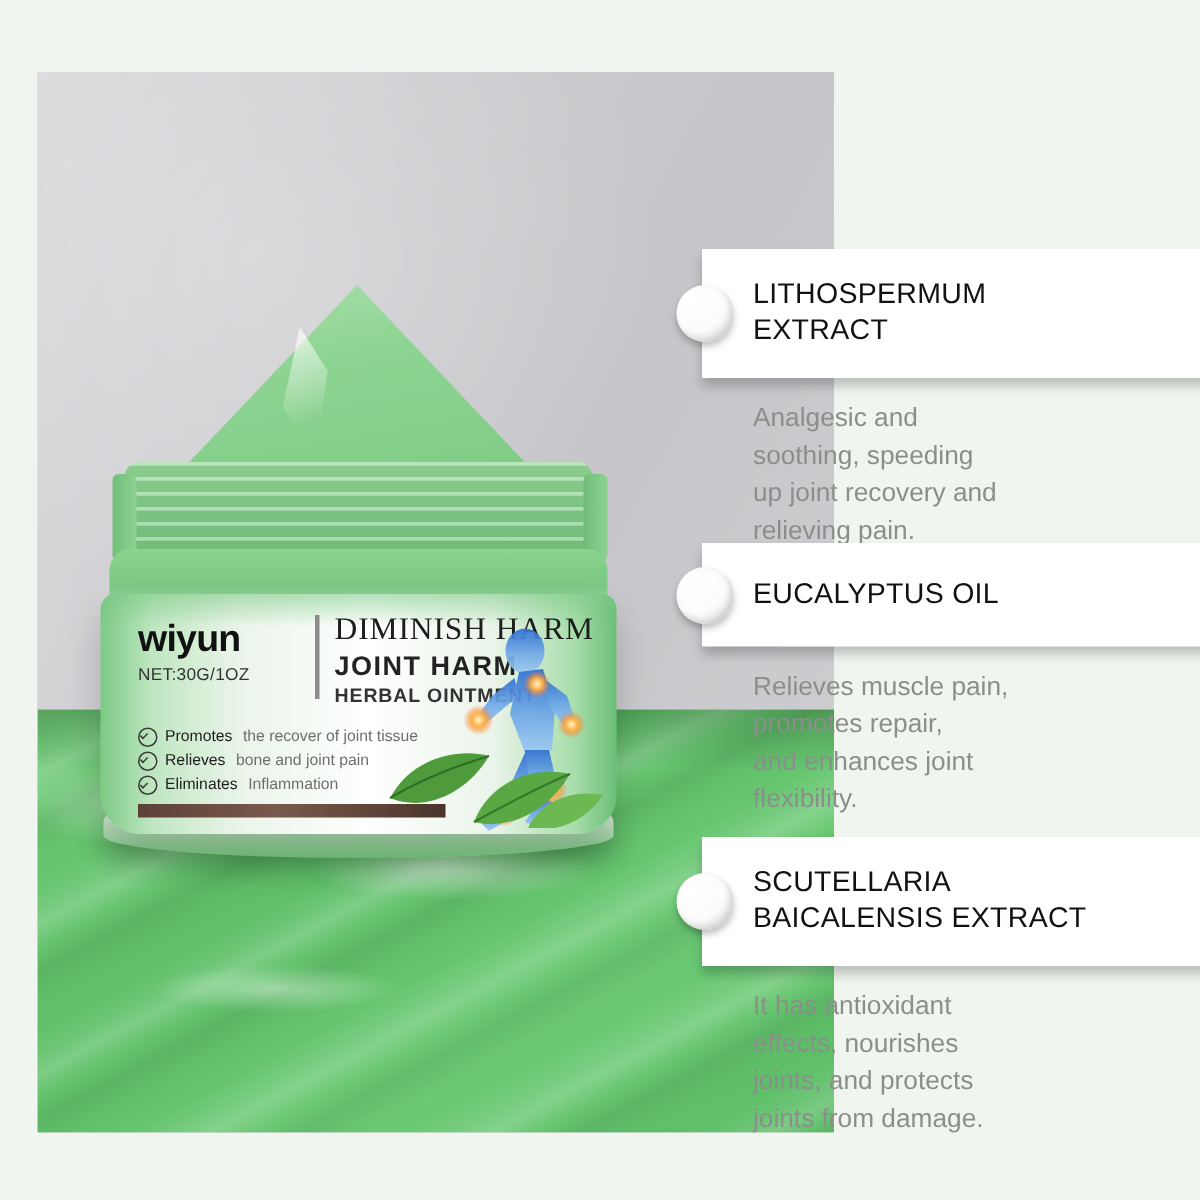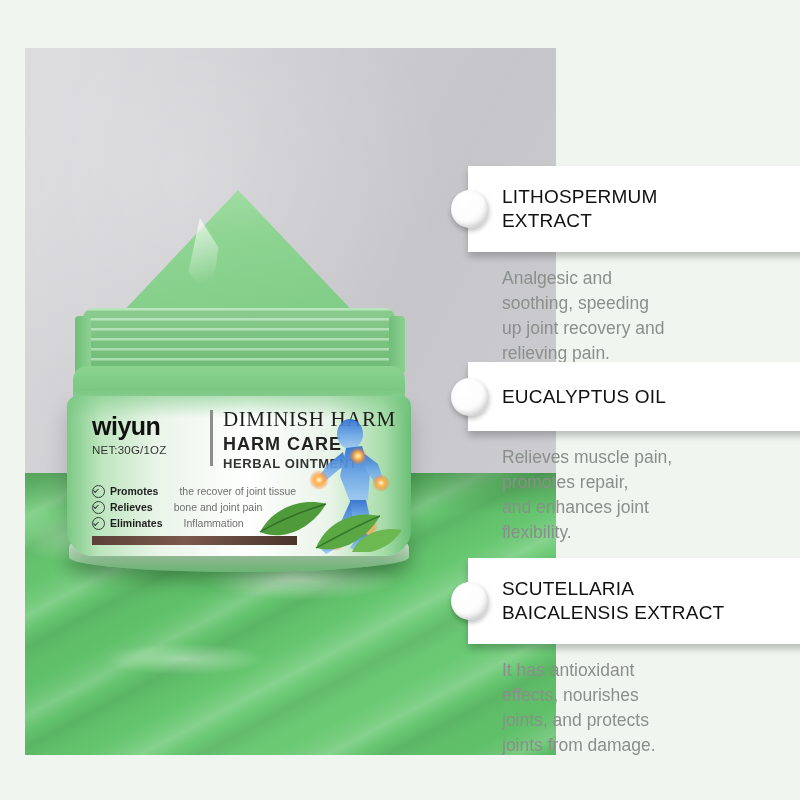--- a/index.html
+++ b/index.html
@@ -139,21 +139,21 @@
   .bul{display:flex;align-items:center;font-size:10.5px;margin-bottom:3px;line-height:1.25;}
   .bul-ic{
     width:11px;height:11px;border:1.3px solid #3a3a3a;border-radius:50%;
     margin-right:5px;flex:none;position:relative;
   }
   .bul-ic::after{
     content:"";position:absolute;left:2px;top:4.2px;width:4px;height:1.6px;
     border-left:1.4px solid #3a3a3a;border-bottom:1.4px solid #3a3a3a;
     transform:rotate(-45deg);transform-origin:left bottom;
   }
-  .bul b{font-weight:bold;color:#1e1e1e;margin-right:21px;}
+  .bul b{font-weight:normal;color:#1e1e1e;margin-right:7px;}
   .bul span{color:#6f6f6f;}
   .label-rule{
     margin-top:6px;width:205px;height:9px;
     background:linear-gradient(90deg,#5c4038,#7a5a4c 45%,#4a342c);
   }
 
   
   .runner{position:absolute;right:-4px;top:4px;width:126px;height:148px;}
   .leafgrp{position:absolute;right:4px;bottom:-4px;width:150px;height:70px;}
 
@@ -248,21 +248,21 @@
           </svg>
 
           <div class="label-top">
             <div class="brand-col">
               <div class="brand">wiyun</div>
               <div class="net">NET:30G/1OZ</div>
             </div>
             <div class="divider-bar"></div>
             <div class="title-col">
               <div class="t-main">DIMINISH HARM</div>
-              <div class="t-sub">HARM CARE</div>
+              <div class="t-sub">JOINT HARM</div>
               <div class="t-sub2">HERBAL OINTMENT</div>
             </div>
           </div>
 
           <div class="bullets">
             <div class="bul">
               <span class="bul-ic"></span>
               <b>Promotes</b>
               <span>the recover of joint tissue</span>
             </div>

